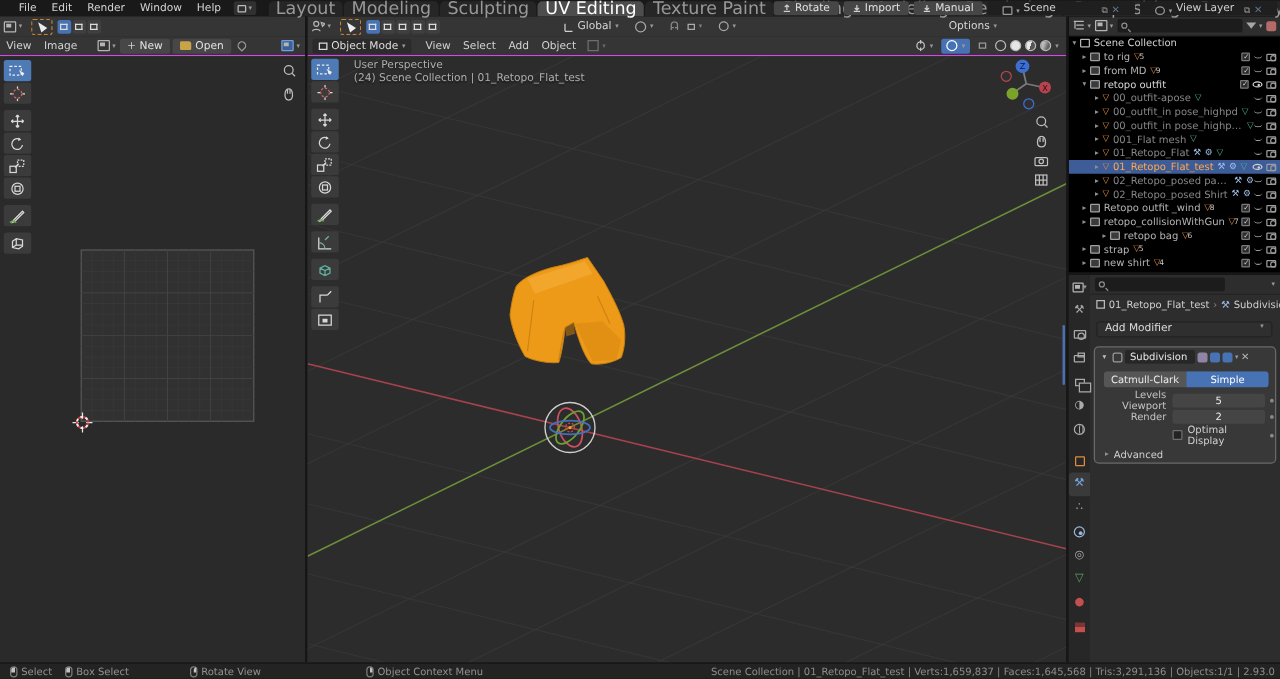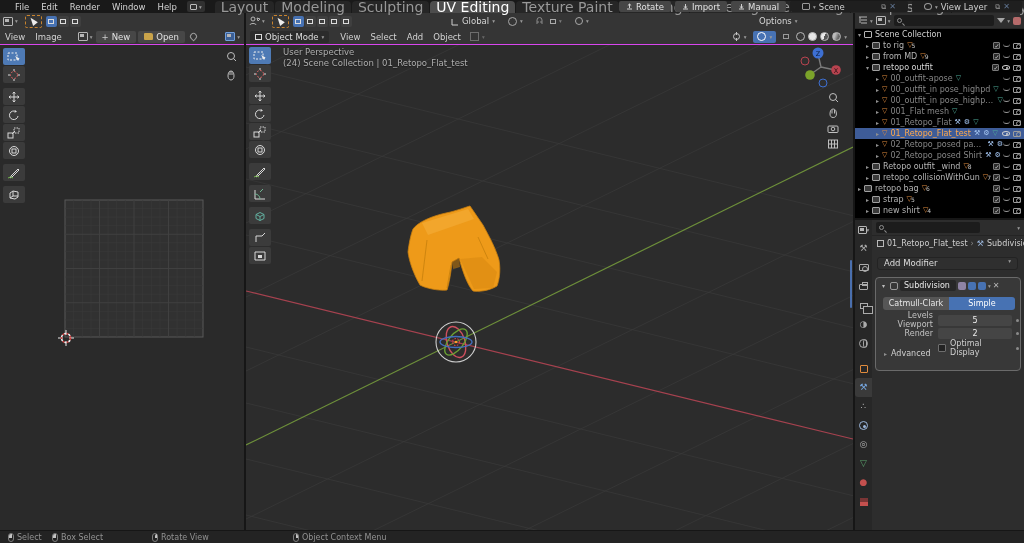--- a/index.html
+++ b/index.html
@@ -13,21 +13,21 @@
 .tmenu{padding:0 6px;color:#d4d4d4;font-size:8.5px;cursor:default}
 .wsbtn{display:flex;align-items:center;gap:2px;background:#303030;border-radius:2px;padding:0 3px;height:11px;margin:0 4px}
 .wsq{width:7px;height:6px;border:1px solid #bbb;border-radius:1px}
 .chev{font-size:5.5px;color:#9a9a9a}
 .tabs{display:flex;align-items:flex-end;gap:1px;height:13px;margin-left:6px}
 .tab{padding:1px 6px;font-size:14px;color:#989898;background:#262626;border-radius:4px 4px 0 0;line-height:10px;white-space:nowrap}
 .tab.active{background:#4d4d4d;color:#fff}
 .tabplus{color:#8a8a8a;padding:0 4px;font-size:9px}
 .tbright{position:absolute;right:2px;top:1px;display:flex;align-items:center;gap:4px}
 .tbtn{background:#464646;border-radius:2px;padding:0 7px;font-size:8.5px;color:#e0e0e0;display:flex;gap:3px;align-items:center;height:11px}
-.tfield{background:#1f1f1f;border-radius:2px;height:11px;display:flex;align-items:center;padding:0 12px;gap:3px;font-size:8.5px;color:#cfcfcf}
+.tfield{background:#1f1f1f;border-radius:2px;height:11px;display:flex;align-items:flex-end;padding:0 12px;gap:3px;font-size:8.5px;color:#cfcfcf}
 .ticon{width:8px;height:7px;border:1px solid #9a9a9a;border-radius:1px}
 .tico-sm{font-size:7px;color:#9a9a9a}
 .xdim{color:#5f7490;font-size:8px}
 
 .ehdr{position:absolute;background:#353535;display:flex;align-items:center}
 .hline{border-bottom:1px solid #d946ef}
 .hicon{display:flex;align-items:center;gap:2px;padding:0 3px}
 .eicon{width:10px;height:9px;border:1px solid #b5b5b5;border-radius:1px;position:relative}
 .eicon::after{content:'';position:absolute;left:1px;top:1px;width:4px;height:3px;background:#b5b5b5}
 .toolind{border:1px dashed #c8832e;border-radius:2px;width:17px;height:13px;display:flex;align-items:center;justify-content:center;margin:0 4px}
@@ -759,21 +759,21 @@
         <span class="badge">
             <span class="bt">▽</span>
             <b>7</b>
           </span>
         <span class="rics">
             <span class="chk"></span>
             <span class="eyec"></span>
             <span class="camico"></span>
           </span>
       </div>
-      <div class="orow" style="padding-left:0">
+      <div class="orow" style="padding-left:24px">
         <span class="exp">▸</span>
           <span class="oic-col"></span>
         <span class="oname n-col">retopo bag</span>
         <span class="badge">
             <span class="bt">▽</span>
             <b>6</b>
           </span>
         <span class="rics">
             <span class="chk"></span>
             <span class="eyec"></span>
@@ -909,21 +909,21 @@
           <span class="pdot"></span>
         </div>
         <div class="prow" style="top:64px">
           <span class="plabel"></span>
           <span style="display:flex;align-items:center;gap:4px;flex:1">
             <span class="pchk"></span>
             <span style="color:#cfcfcf">Optimal Display</span>
           </span>
           <span class="pdot"></span>
         </div>
-        <div class="prow" style="top:69px;padding-left:8px;gap:4px">
+        <div class="prow" style="top:79px;padding-left:8px;gap:4px">
           <span class="exp" style="width:auto">▸</span>
           <span style="color:#cfcfcf">Advanced</span>
         </div>
       </div>
     </div>
   </div>
 
   <div id="status" class="abs">
     <span class="sgrp" style="left:8px">
         <span class="mi"></span>
@@ -934,15 +934,16 @@
         <span>Box Select</span>
       </span>
     <span class="sgrp" style="left:152px">
         <span class="mi mid"></span>
         <span>Rotate View</span>
       </span>
     <span class="sgrp" style="left:293px">
         <span class="mi right"></span>
         <span>Object Context Menu</span>
       </span>
+    <span class="stats">Scene Collection | 01_Retopo_Flat_test | Verts:1,659,837 | Faces:1,645,568 | Tris:3,291,136 | Objects:1/1 | 2.93.0</span>
   </div>
 
 </div>
 
 </body></html>

